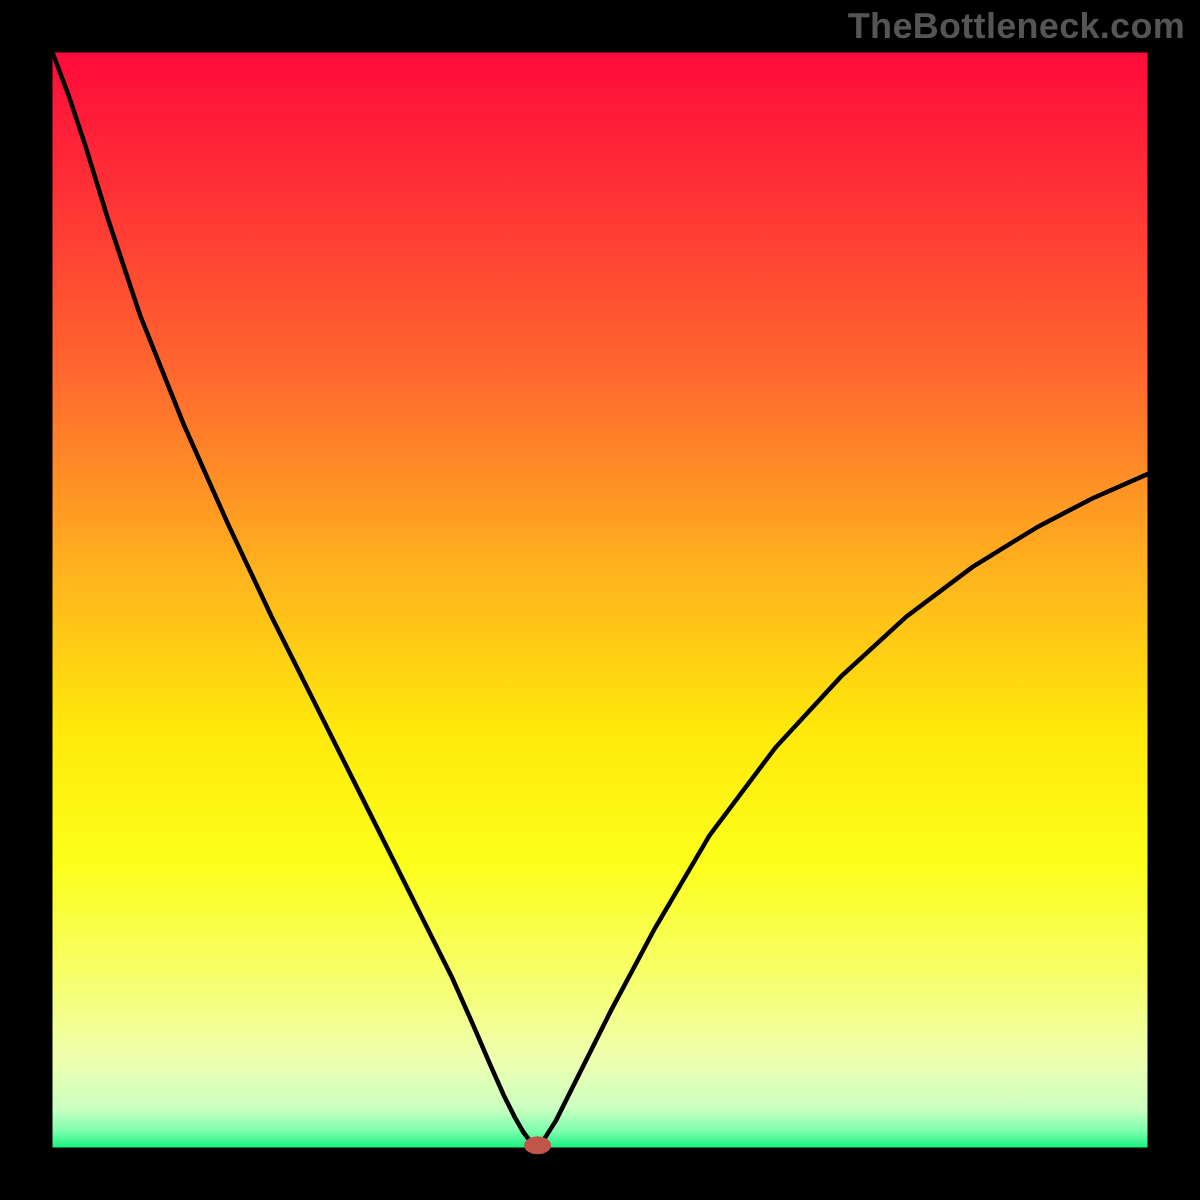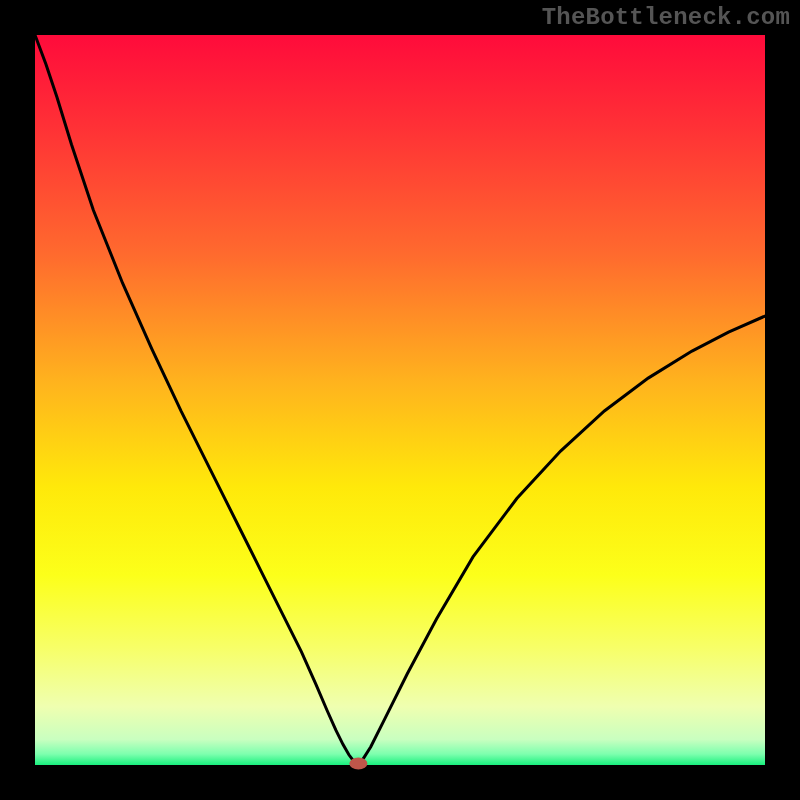--- a/index.html
+++ b/index.html
@@ -13,21 +13,21 @@
   .frame {
     position: relative;
     width: 800px;
     height: 800px;
     background: #000;
   }
   .watermark {
     position: absolute;
     top: 4px;
     right: 10px;
-    font-family: Liberation Mono, monospace;
+    font-family: Liberation Sans, sans-serif;
     font-size: 24px;
     font-weight: bold;
     color: #555;
     letter-spacing: 0.2px;
     z-index: 5;
   }
   svg.plot {
     position: absolute;
     left: 0;
     top: 0;

